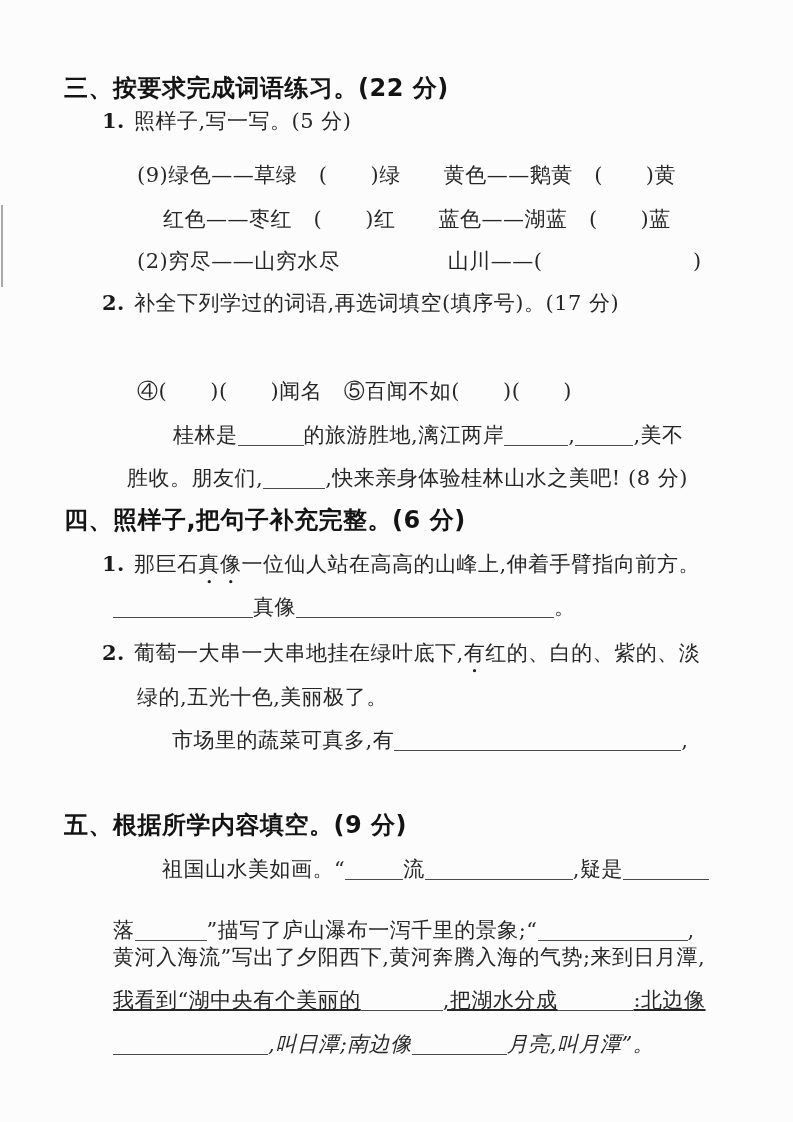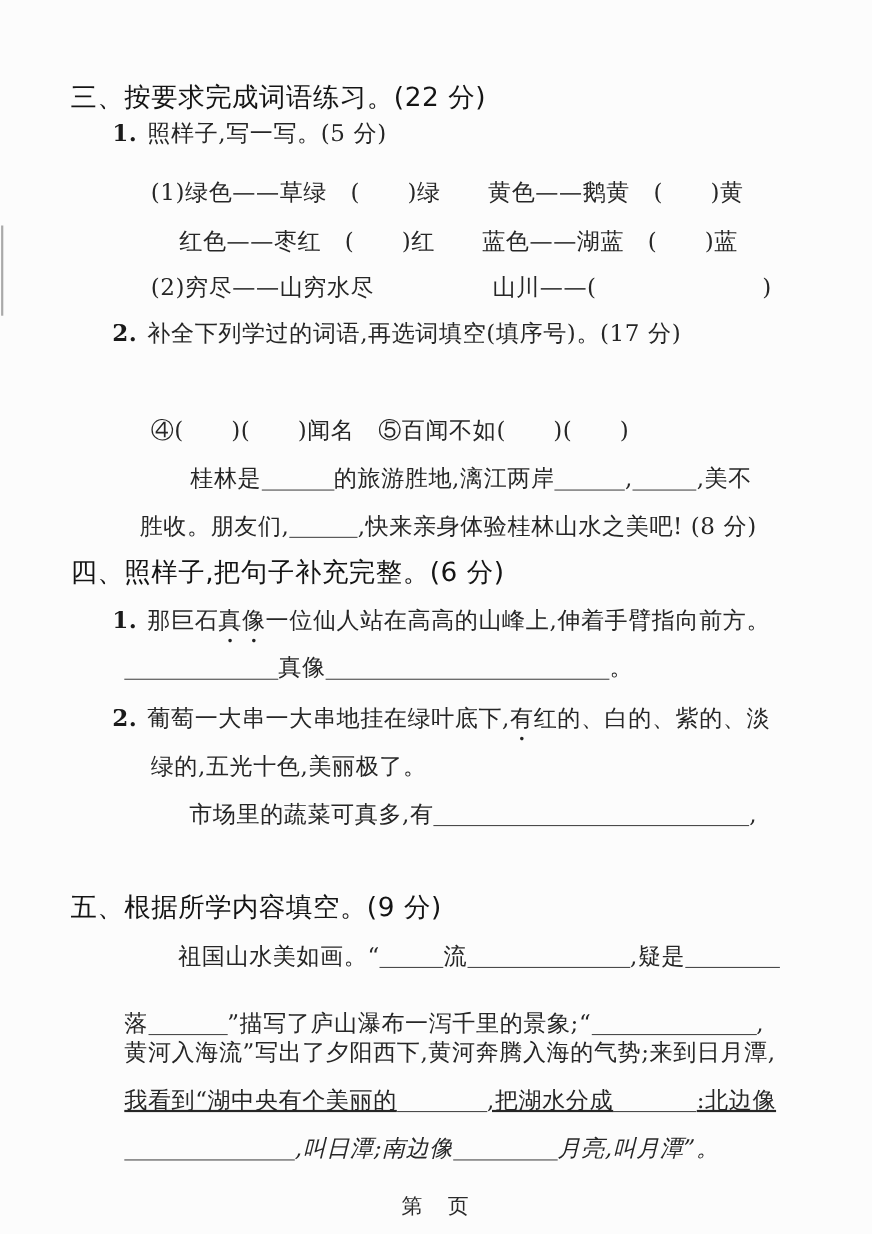--- a/index.html
+++ b/index.html
@@ -15,21 +15,21 @@
   .line {
     position: absolute;
     white-space: nowrap;
     font-size: 21px;
     line-height: 1.25;
     letter-spacing: 0.5px;
     color: #262626;
   }
   .heading {
     font-family: "DejaVu Sans", sans-serif;
-    font-weight: 400;
+    font-weight: 700;
     font-size: 24px;
     color: #141414;
     letter-spacing: 0.5px;
     text-align: center;
   }
   .qnum {
     font-weight: 700;
     margin-right: 9px;
     color: #1a1a1a;
   }
@@ -70,21 +70,21 @@
 <div class="page">
 
   <div class="scan-edge"></div>
 
   <div class="line heading" style="left:64px; top:73px;">三、按要求完成词语练习。(22 分)</div>
 
   <div class="line" style="left:102px; top:108px;">
     <span class="qnum">1.</span><span>照样子,写一写。(5 分)</span>
   </div>
 
-  <div class="line" style="left:137px; top:162px;">(1)绿色——草绿　(　　)绿　　黄色——鹅黄　(　　)黄</div>
+  <div class="line" style="left:137px; top:162px;">(9)绿色——草绿　(　　)绿　　黄色——鹅黄　(　　)黄</div>
   <div class="line" style="left:163px; top:206px;">红色——枣红　(　　)红　　蓝色——湖蓝　(　　)蓝</div>
   <div class="line" style="left:137px; top:248px;">(2)穷尽——山穷水尽　　　　　山川——(　　　　　　　)</div>
 
   <div class="line" style="left:102px; top:290px;">
     <span class="qnum">2.</span><span>补全下列学过的词语,再选词填空(填序号)。(17 分)</span>
   </div>
 
   <div class="line" style="left:137px; top:378px;">④(　　)(　　)闻名　⑤百闻不如(　　)(　　)</div>
 
   <div class="line" style="left:173px; top:422px;">
@@ -126,15 +126,14 @@
   <div class="line" style="left:113px; top:944px;">黄河入海流”写出了夕阳西下,黄河奔腾入海的气势;来到日月潭,</div>
 
   <div class="line" style="left:113px; top:987px;text-decoration:underline;">
     <span>我看到“湖中央有个美丽的</span><span class="bl" style="width:82px;"></span><span>,把湖水分成</span><span class="bl" style="width:76px;"></span><span>:北边像</span>
   </div>
 
   <div class="line" style="left:113px; top:1031px;font-style:italic;">
     <span class="bl" style="width:155px;"></span><span>,叫日潭;南边像</span><span class="bl" style="width:95px;"></span><span>月亮,叫月潭”。</span>
   </div>
 
-  <div class="footer" style="top:1084px;">第　页</div>
 
 </div>
 
 </body></html>

